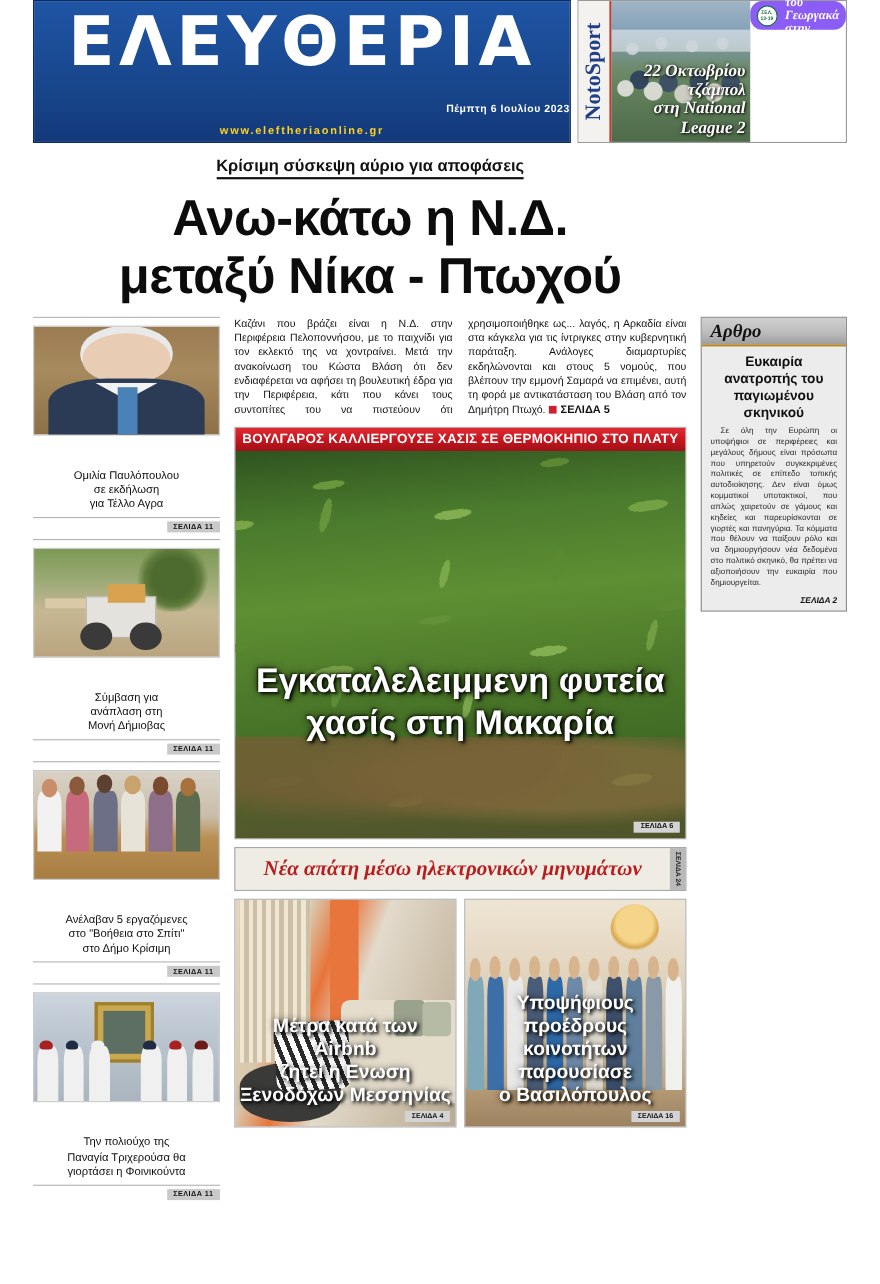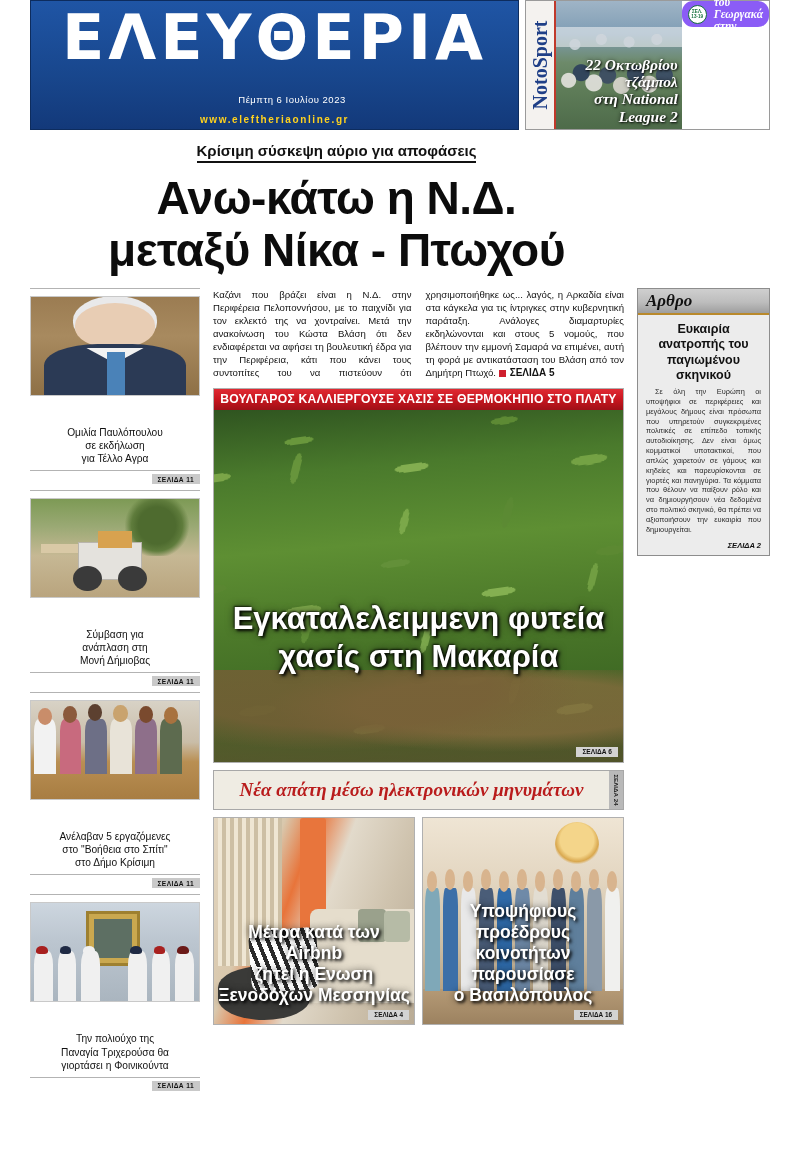--- a/index.html
+++ b/index.html
@@ -17,22 +17,22 @@
   .topline .right { padding-right: 210px; }
 
   
   .masthead-row { display:flex; gap:6px; height: 130px; }
   .masthead { position:relative; flex: 1 1 auto; background:#1b4f9c;
               background: linear-gradient(180deg,#1f55a5 0%, #18468c 60%, #13397a 100%);
               border:1px solid #0d2c5e; overflow:hidden; }
   .mast-title { position:absolute; left:0; right:0; top:4px; text-align:center;
                 font-family:"DejaVu Sans", sans-serif; font-weight:bold; color:#fff;
                 font-size:62px; letter-spacing:4px; line-height:1.05; }
-  .mast-date { position:absolute; left:0; right:0; bottom:24px; text-align:center;
-               color:#ffffff; font-size:9.5px; font-weight:normal; letter-spacing:.5px;padding-left:35px; }
+  .mast-date { position:absolute; left:0; right:0; bottom:24px; text-align:right;
+               color:#ffffff; font-size:9.5px; font-weight:bold; letter-spacing:.5px;padding-left:35px; }
   .mast-url { position:absolute; left:0; right:0; bottom:4px; text-align:center;
               color:#ffd21e; font-size:10px; font-weight:bold; letter-spacing:1.6px; }
 
   
   .sportbox { width: 245px; flex: 0 0 245px; position:relative; border:1px solid #9a9a9a; background:#fff; display:flex; }
   .sport-rail { width: 30px; flex:0 0 30px; background:#f4f2ef; border-right:2px solid #c0392b;
                 position:relative; }
   .sport-rail .vt { position:absolute; left:50%; top:50%; transform: translate(-50%,-50%) rotate(-90deg);
                     white-space:nowrap; font-family:"Liberation Serif", serif; font-weight:bold;
                     font-size:20px; color:#1f3f87; letter-spacing:0px; }

